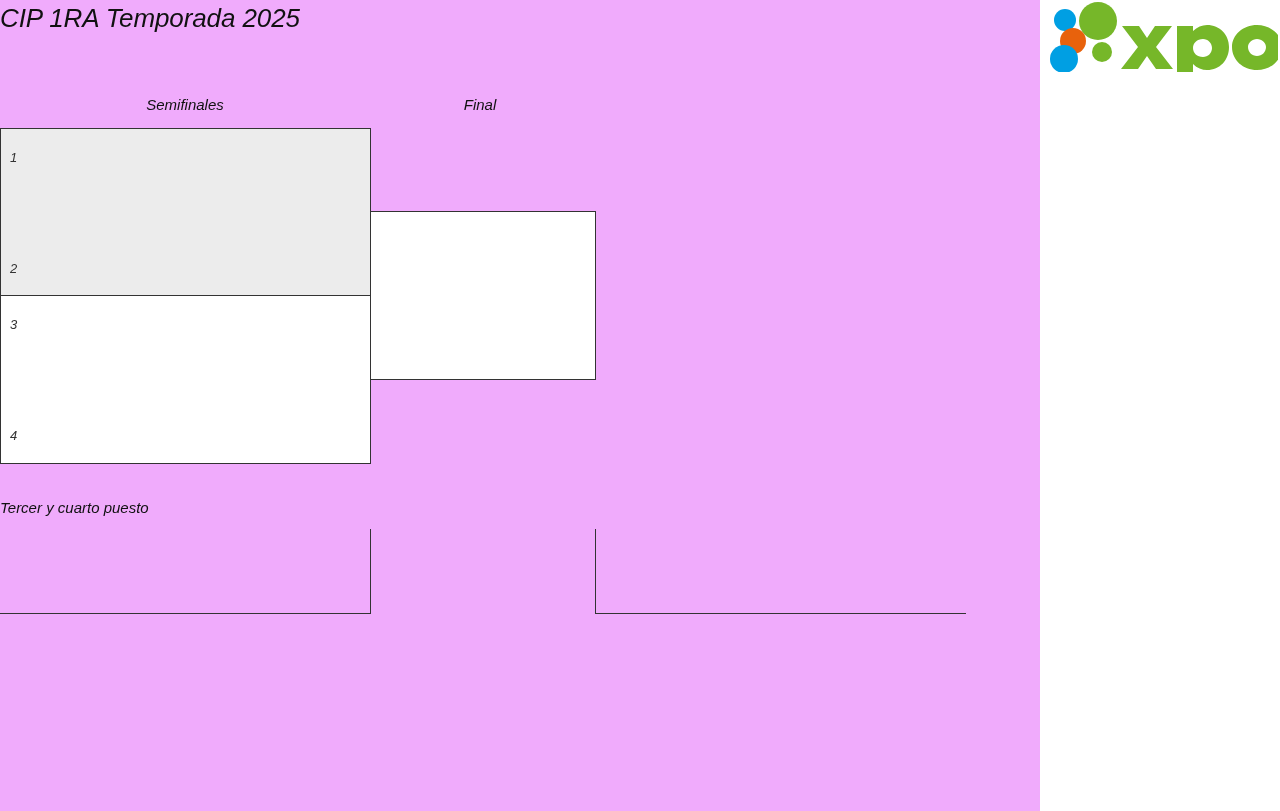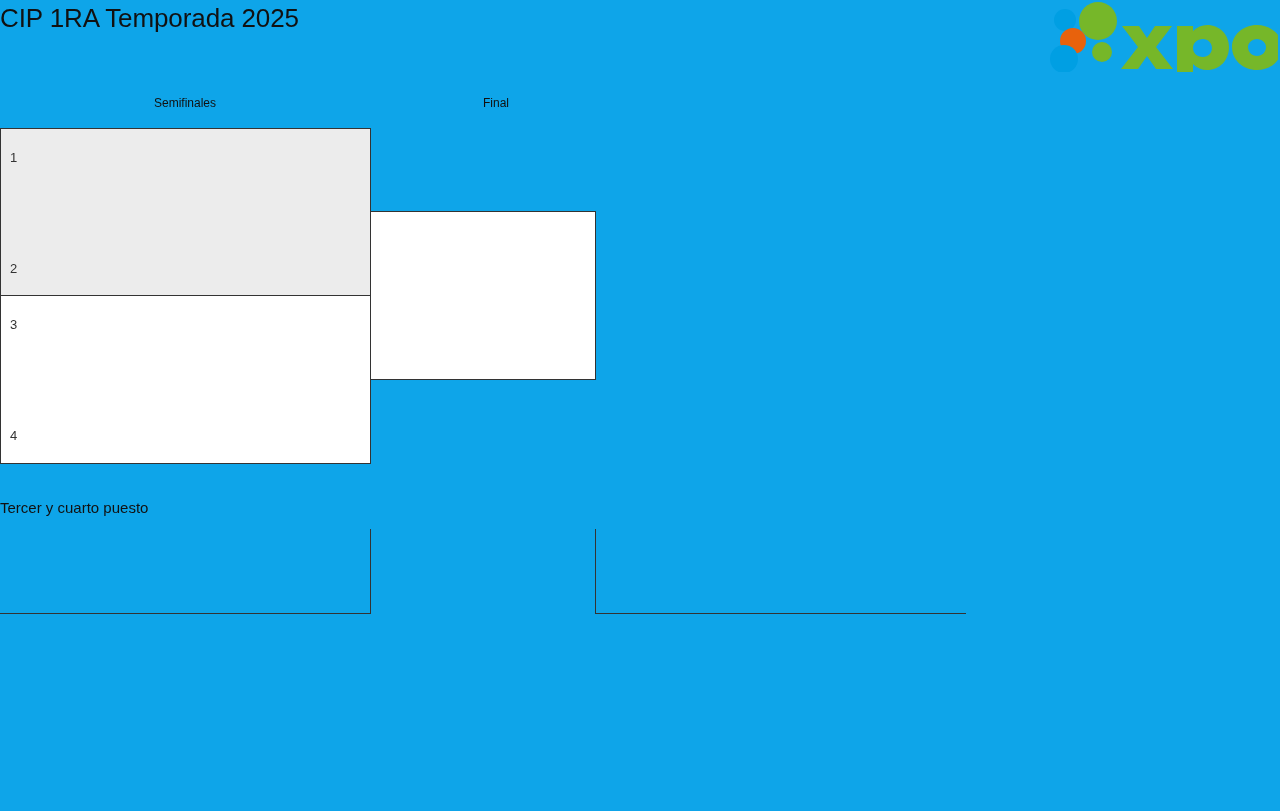--- a/index.html
+++ b/index.html
@@ -3,21 +3,21 @@
 <meta charset="utf-8">
 <style>
   * { box-sizing: border-box; margin: 0; padding: 0; }
   html, body {
     width: 1280px;
     height: 811px;
     background: #ffffff;
     font-family: "Liberation Sans", sans-serif;
     overflow: hidden;
   }
-  .page { position: relative; width: 1280px; height: 811px; background: #0ea5e9; }
+  .page { position: relative; width: 1040px; height: 811px; background: #f0abfc; font-style: italic; }
 
   
   .title-block {
     position: absolute;
     left: 0px; top: 2px;
     line-height: 33px;
   }
   .title-line {
     font-size: 26px;
     font-weight: 400;
@@ -27,28 +27,28 @@
   }
 
   
   .logo { position: absolute; left: 1046px; top: 2px; width: 232px; height: 70px; }
   .logo svg { display: block; }
 
   
   .round-header {
     position: absolute;
     top: 96px;
-    font-size: 12px;
+    font-size: 15px;
     font-weight: 400;
     color: #111111;
     text-align: center;
     white-space: nowrap;
   }
   .round-header.semis { left: 85px; width: 200px; }
-  .round-header.final { left: 396px; width: 200px; text-align: center; }
+  .round-header.final { left: 380px; width: 200px; text-align: center; }
 
   
   .match-box {
     position: absolute;
     border: 1px solid #333333;
     background: #ffffff;
   }
   .match-box.shaded { background: #ececec; }
 
   .sf1 { left: 0px;  top: 128px; width: 371px; height: 168px; }

